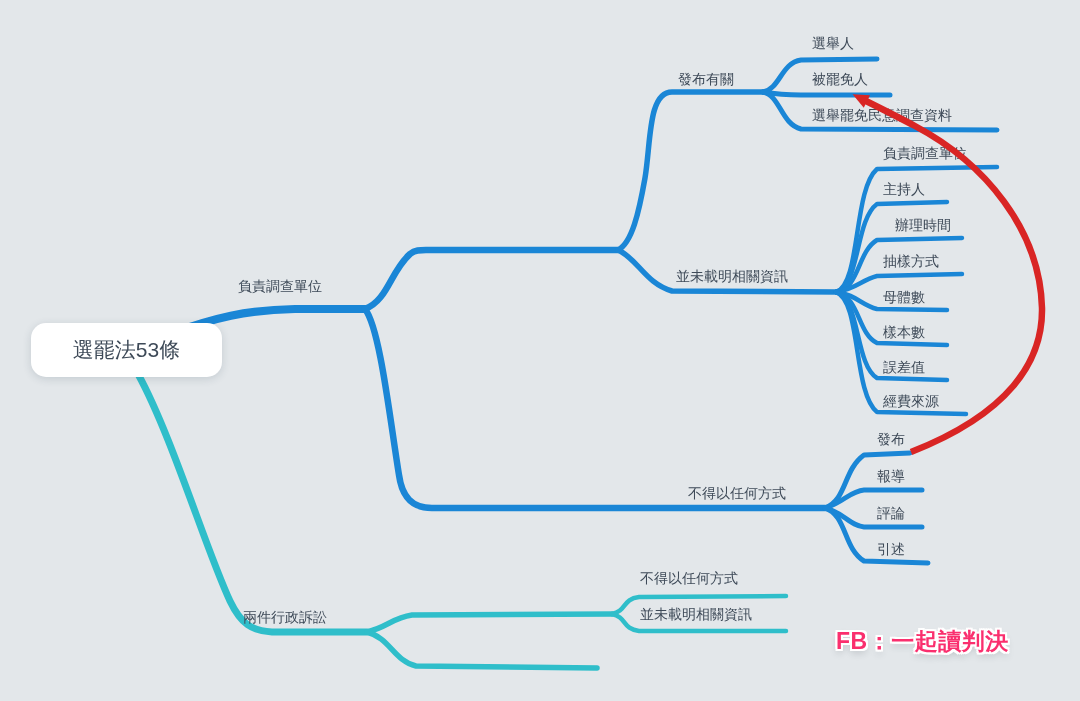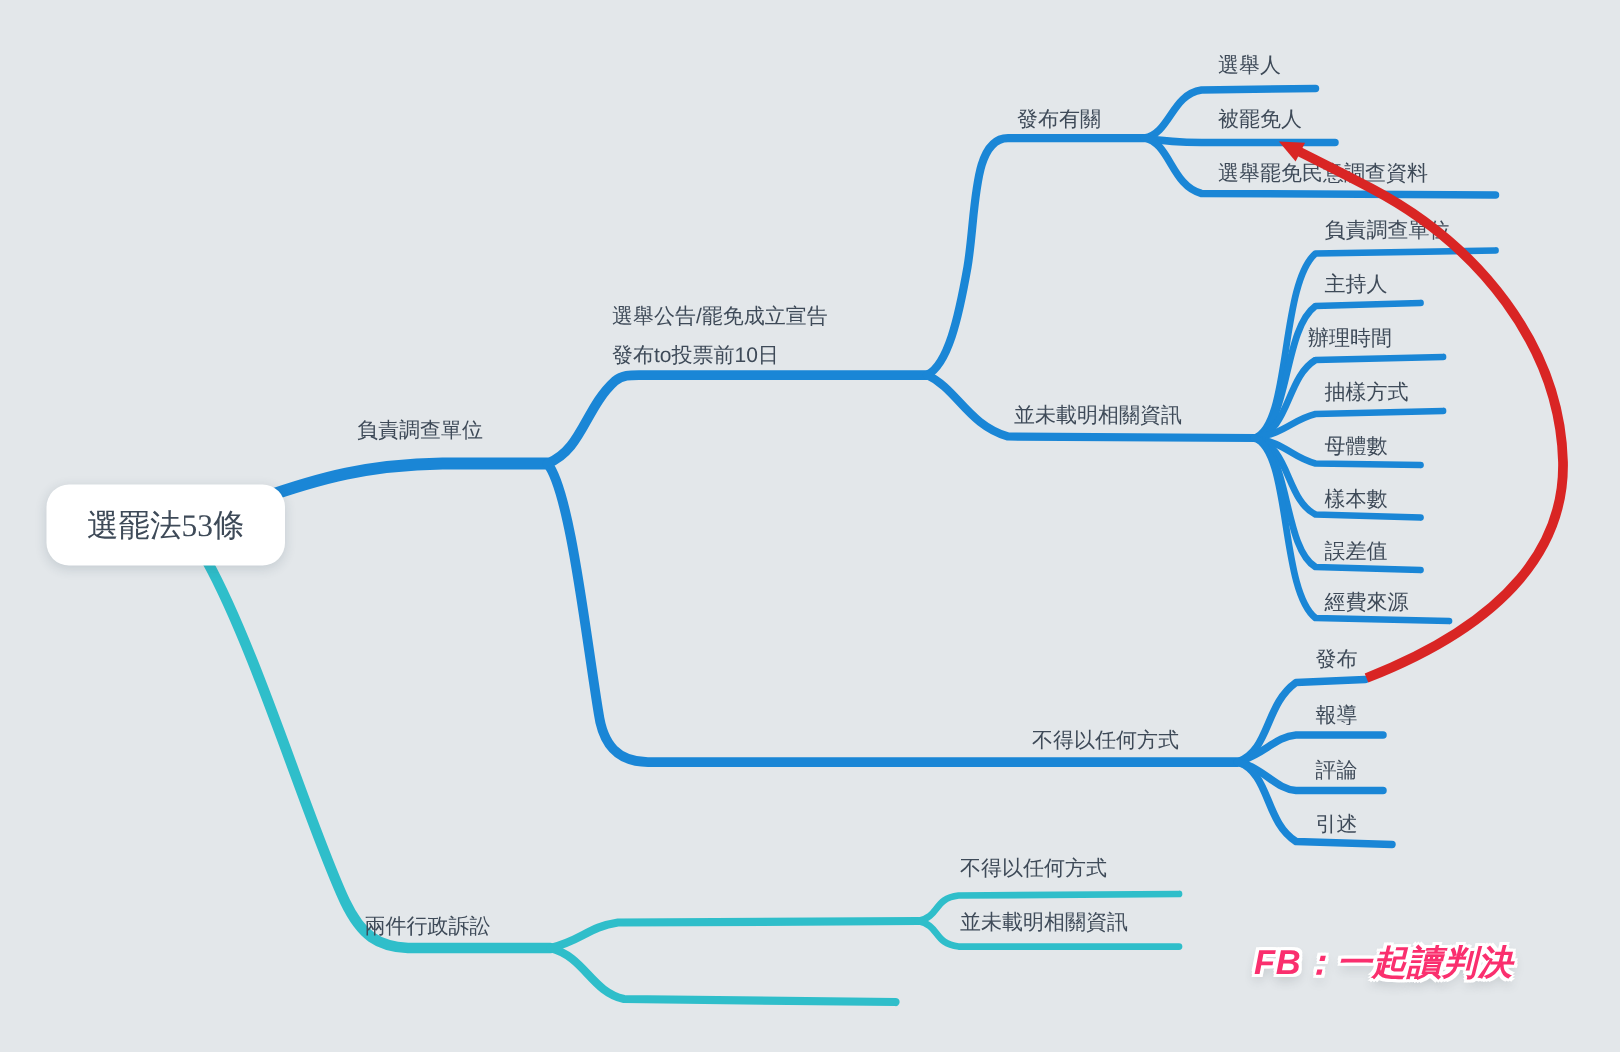--- a/index.html
+++ b/index.html
@@ -21,34 +21,33 @@
   svg.annotation{position:absolute;left:0;top:0;z-index:3;pointer-events:none;}
   path.b{stroke:var(--branch-blue);fill:none;stroke-linecap:round;stroke-linejoin:round;}
   path.t{stroke:var(--branch-teal);fill:none;stroke-linecap:round;stroke-linejoin:round;}
   path.r{stroke:var(--arrow-red);fill:none;stroke-linecap:butt;}
   .node{
     position:absolute;z-index:1;font-size:14px;line-height:21px;
     color:var(--text);white-space:pre;cursor:default;
   }
   .node.two-line{line-height:26px;}
   .root-node{
-    position:absolute;left:31px;top:323px;width:159px;height:54px;z-index:2;
+    position:absolute;left:31px;top:323px;width:191px;height:54px;z-index:2;
     background:var(--node-bg);border-radius:15px;
     box-shadow:0 2px 8px rgba(40,60,80,.16);
     display:flex;align-items:center;justify-content:center;
-    font-size:21px;color:var(--text);font-family:Liberation Serif, serif;
+    font-size:21px;color:var(--text);
   }
   .watermark{
     position:absolute;left:836px;top:626px;z-index:4;
     font-size:23px;font-weight:bold;letter-spacing:.5px;
     color:var(--watermark-pink);
     text-shadow:-2px -2px 0 #fff,2px -2px 0 #fff,-2px 2px 0 #fff,2px 2px 0 #fff,
                 -2px 0 0 #fff,2px 0 0 #fff,0 -2px 0 #fff,0 2px 0 #fff,
                 0 4px 7px rgba(50,60,70,.28);
-    font-style:italic;
   }
 </style>
 </head>
 <body>
 
 <div class="canvas">
 
   <svg class="lines" width="1080" height="701" viewBox="0 0 1080 701">
 
     <path class="b" stroke-width="8" d="M 172 333 C 215 318 245 310 295 309 L 365 309"></path>
@@ -77,30 +76,28 @@
     <path class="t" stroke-width="5.5" d="M 367 632 C 390 638 394 661 416 666 L 597 668"></path>
     <path class="t" stroke-width="4.5" d="M 612 614 C 627 611 622 599 639 597 L 786 596"></path>
     <path class="t" stroke-width="4.5" d="M 612 614 C 627 617 622 629 639 631 L 786 631"></path>
   </svg>
 
   <div class="root-node">
     <span>選罷法53條</span>
   </div>
 
   <div class="node" style="left:238px;top:276px">負責調查單位</div>
-  <div class="node two-line" style="left:408px;top:197px">選舉公告/罷免成立宣告
-發布to投票前10日</div>
   <div class="node" style="left:678px;top:69px">發布有關</div>
   <div class="node" style="left:812px;top:33px">選舉人</div>
   <div class="node" style="left:812px;top:69px">被罷免人</div>
   <div class="node" style="left:812px;top:105px">選舉罷免民意調查資料</div>
   <div class="node" style="left:676px;top:266px">並未載明相關資訊</div>
   <div class="node" style="left:883px;top:143px">負責調查單位</div>
   <div class="node" style="left:883px;top:179px">主持人</div>
-  <div class="node" style="left:872px;top:215px">辦理時間</div>
+  <div class="node" style="left:895px;top:215px">辦理時間</div>
   <div class="node" style="left:883px;top:251px">抽樣方式</div>
   <div class="node" style="left:883px;top:287px">母體數</div>
   <div class="node" style="left:883px;top:322px">樣本數</div>
   <div class="node" style="left:883px;top:357px">誤差值</div>
   <div class="node" style="left:883px;top:391px">經費來源</div>
   <div class="node" style="left:688px;top:483px">不得以任何方式</div>
   <div class="node" style="left:877px;top:429px">發布</div>
   <div class="node" style="left:877px;top:466px">報導</div>
   <div class="node" style="left:877px;top:503px">評論</div>
   <div class="node" style="left:877px;top:539px">引述</div>

